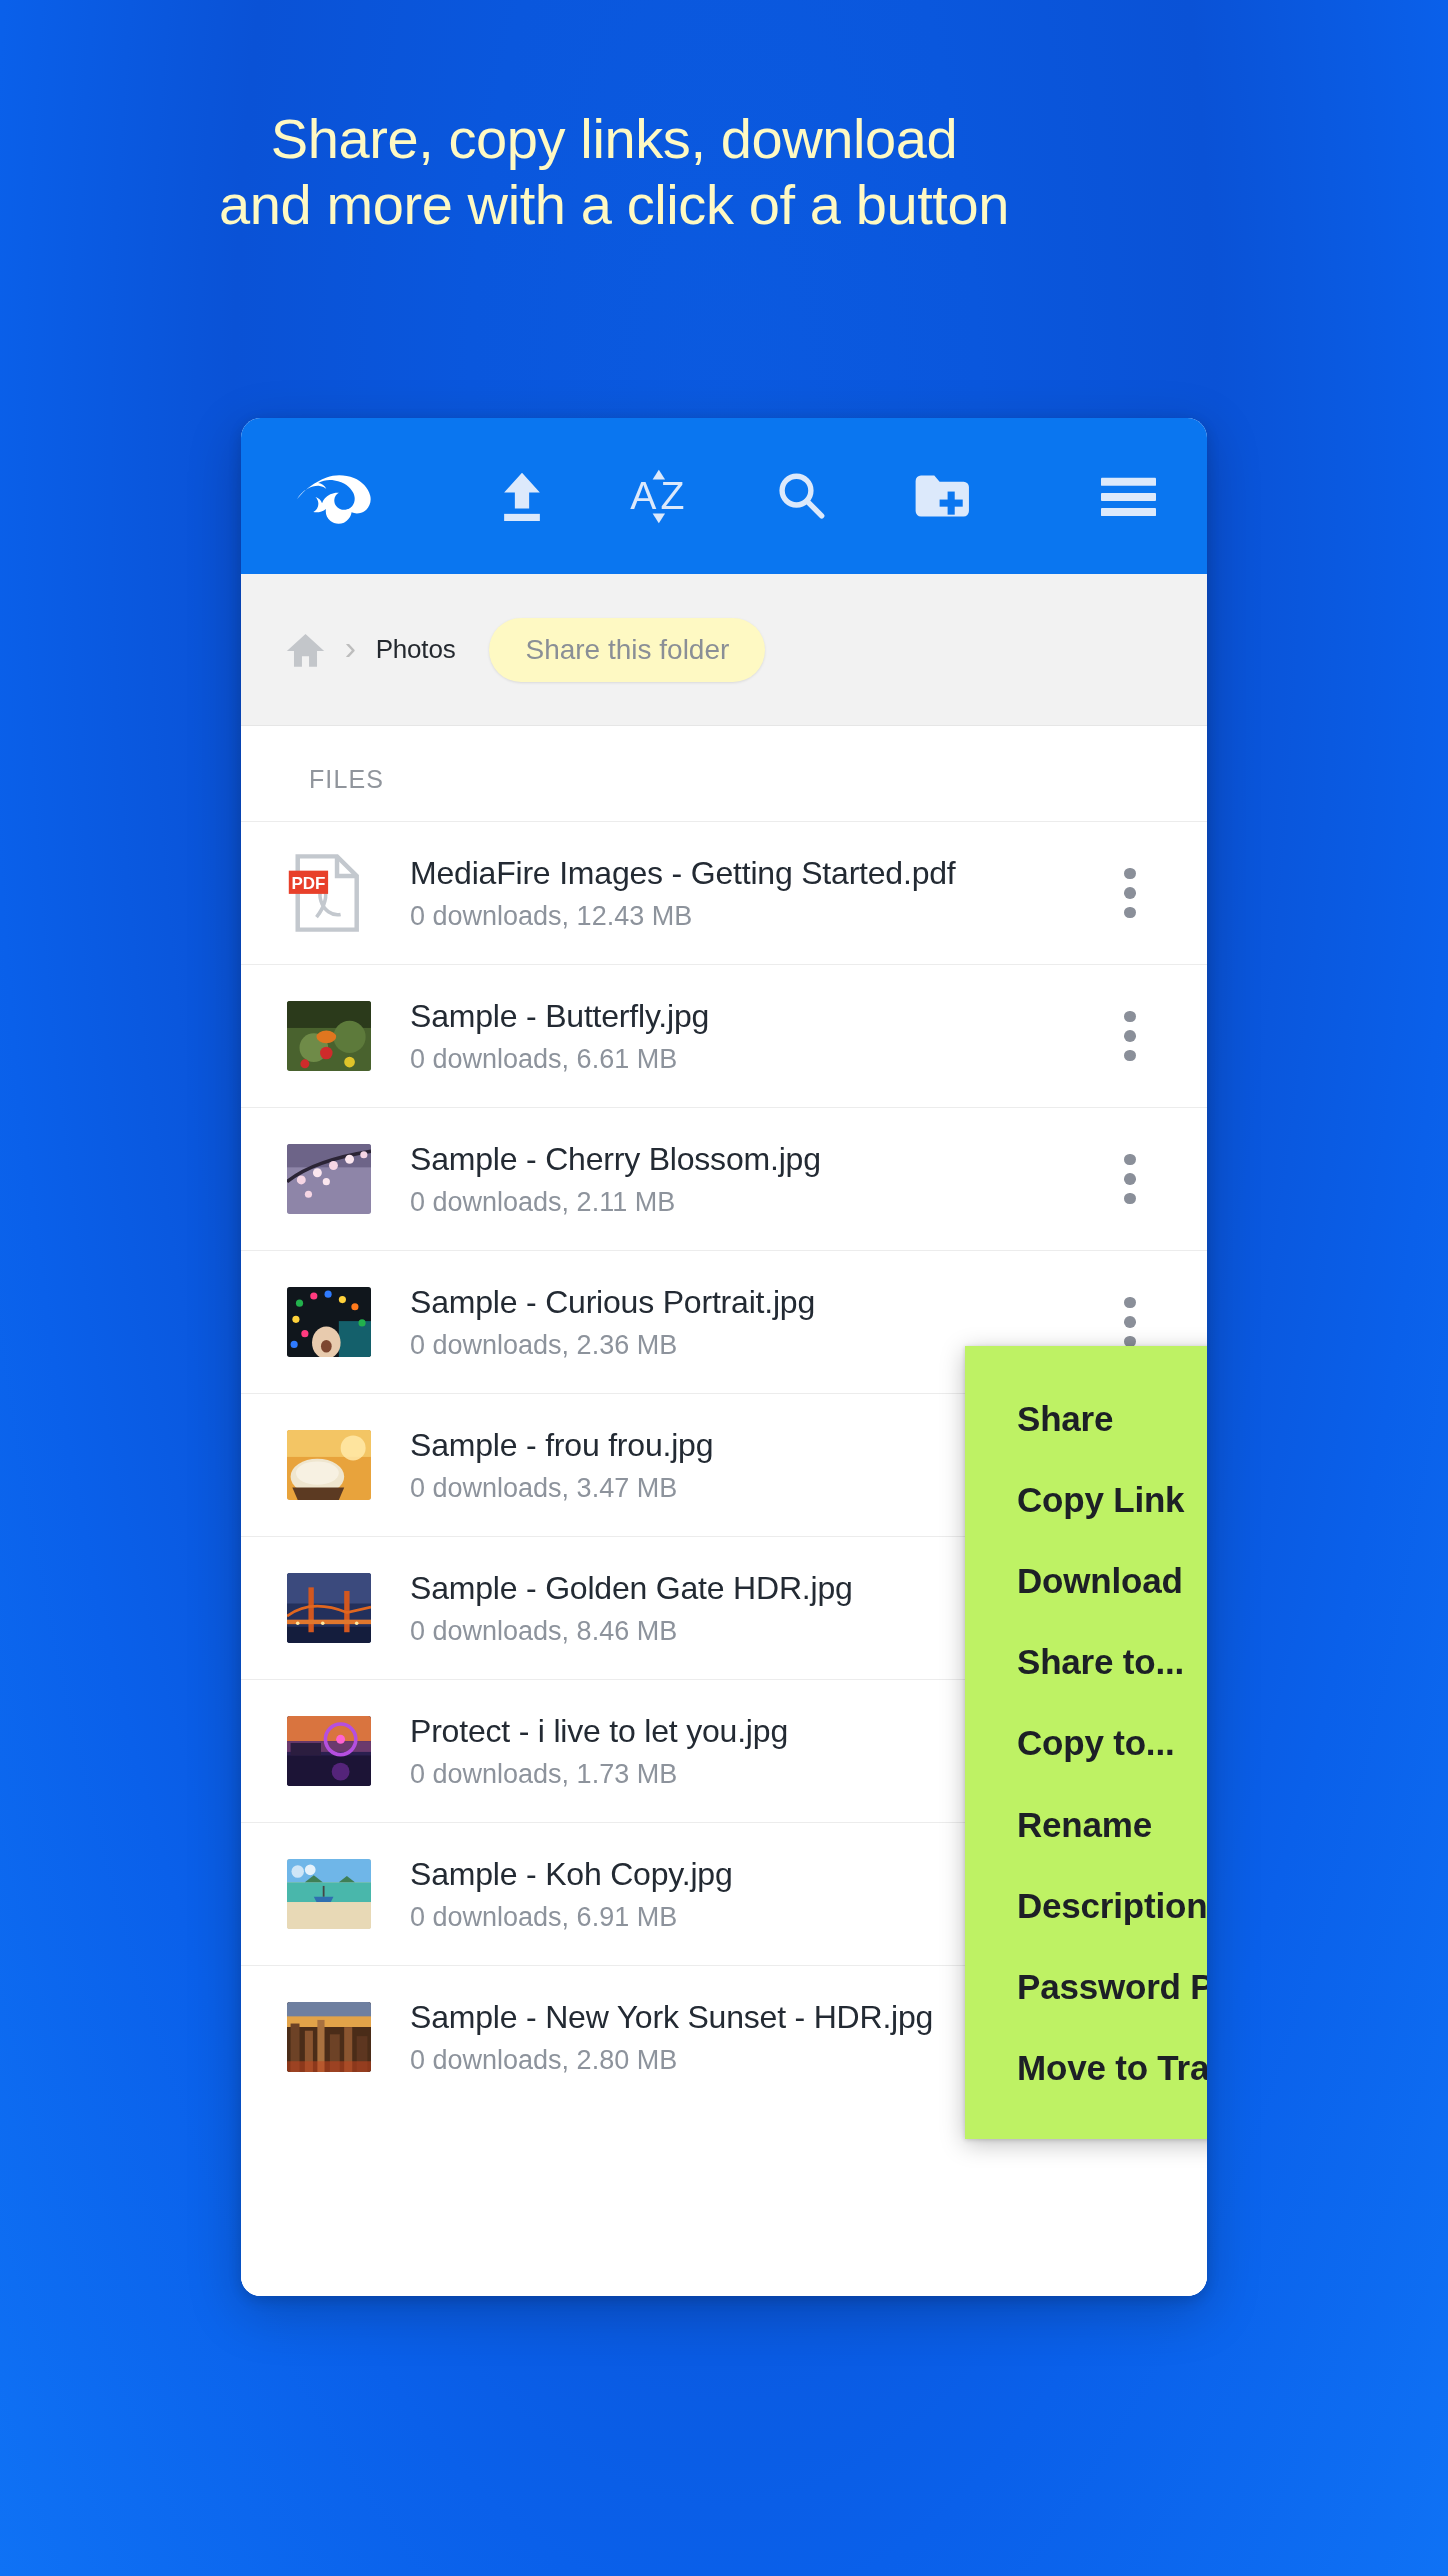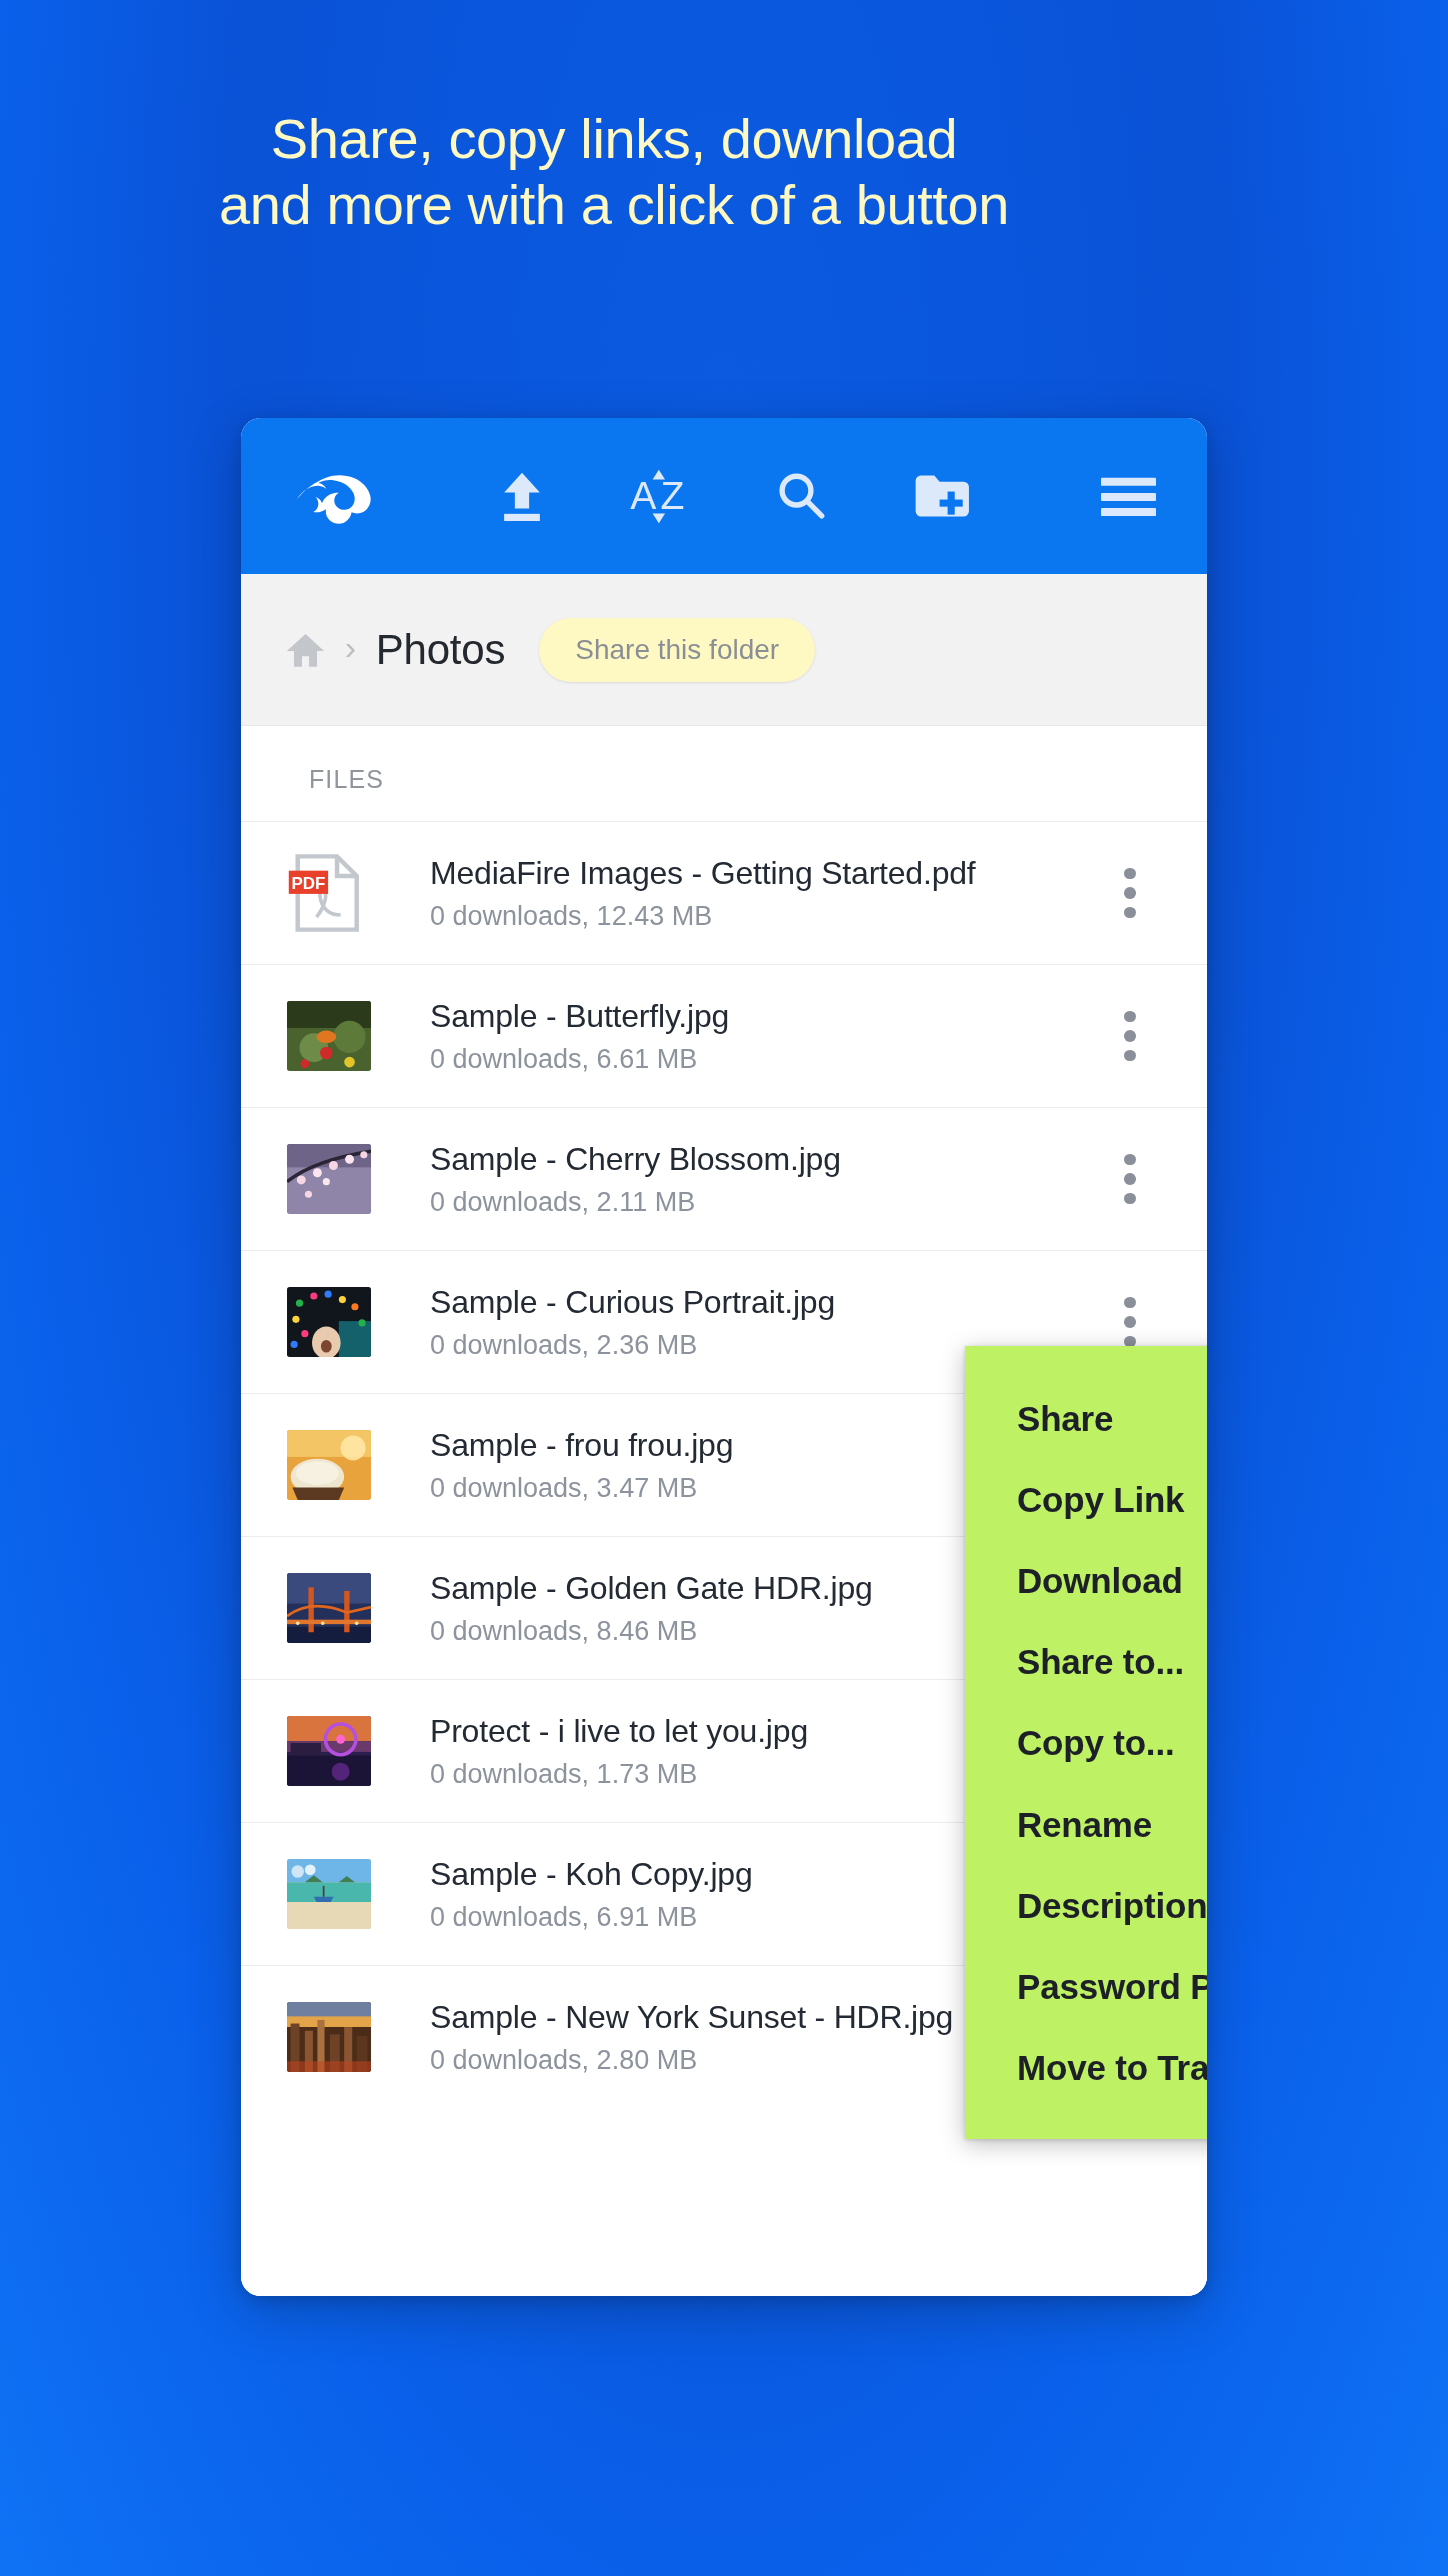--- a/index.html
+++ b/index.html
@@ -66,21 +66,21 @@
     align-items:center;
     padding:0 45px;
     border-bottom:0.9px solid #e6e6e6;
   }
   .home-ic { width:39px; height:36px; flex:0 0 auto; }
   .crumb-sep {
     color:#bdbdbd; font-size:34px; margin:0 19.7px 3.6px 19.7px; flex:0 0 auto;
     font-family:"Liberation Sans", sans-serif;
   }
   .crumb-label {
-    font-size:42px; color:#24292f; flex:0 0 auto; letter-spacing:-0.2px;
+    font-size:26px; color:#24292f; flex:0 0 auto; letter-spacing:-0.2px;
   }
   .share-pill {
     margin-left:34px;
     background:#fef9c3;
     border-radius:36px;
     padding:16px 36px;
     font-size:28px;
     color:#8a8f96;
     box-shadow:0 0.9px 2.7px rgba(0,0,0,.10);
     white-space:nowrap;
@@ -109,21 +109,21 @@
     border-radius:2.7px;
     overflow:hidden;
     margin-right:39px;
     background:#d9dde2;
   }
   .thumb svg { display:block; width:100%; height:100%; }
   .pdfbox {
     width:84px; height:84px; flex:0 0 auto; margin-right:39px;
     position:relative;
   }
-  .meta { flex:1 1 auto; min-width:0;margin-left:20px; }
+  .meta { flex:1 1 auto; min-width:0; }
   .fname {
     font-size:32px; color:#232a33; white-space:nowrap; letter-spacing:-0.2px;
     overflow:visible;
   }
   .fsub { font-size:27px; color:#8d939c; margin-top:9px; white-space:nowrap; }
   .kebab {
     width:72px; flex:0 0 auto; display:flex; flex-direction:column;
     align-items:center; justify-content:center; gap:8px; margin-right:41px;
   }
   .kebab i { width:11.6px;height:11.6px;border-radius:50%;background:#8a8f99;display:block; }

